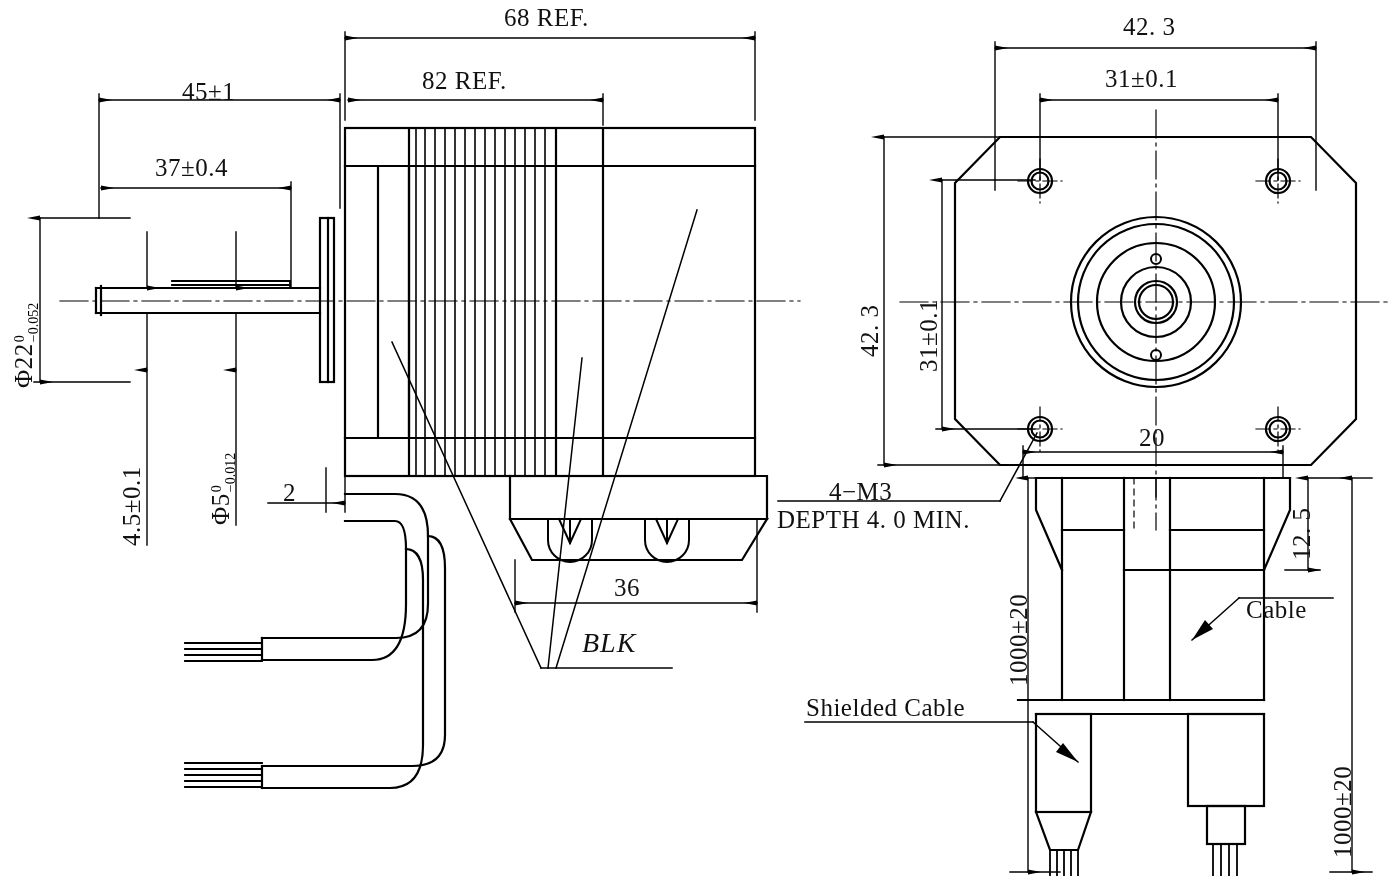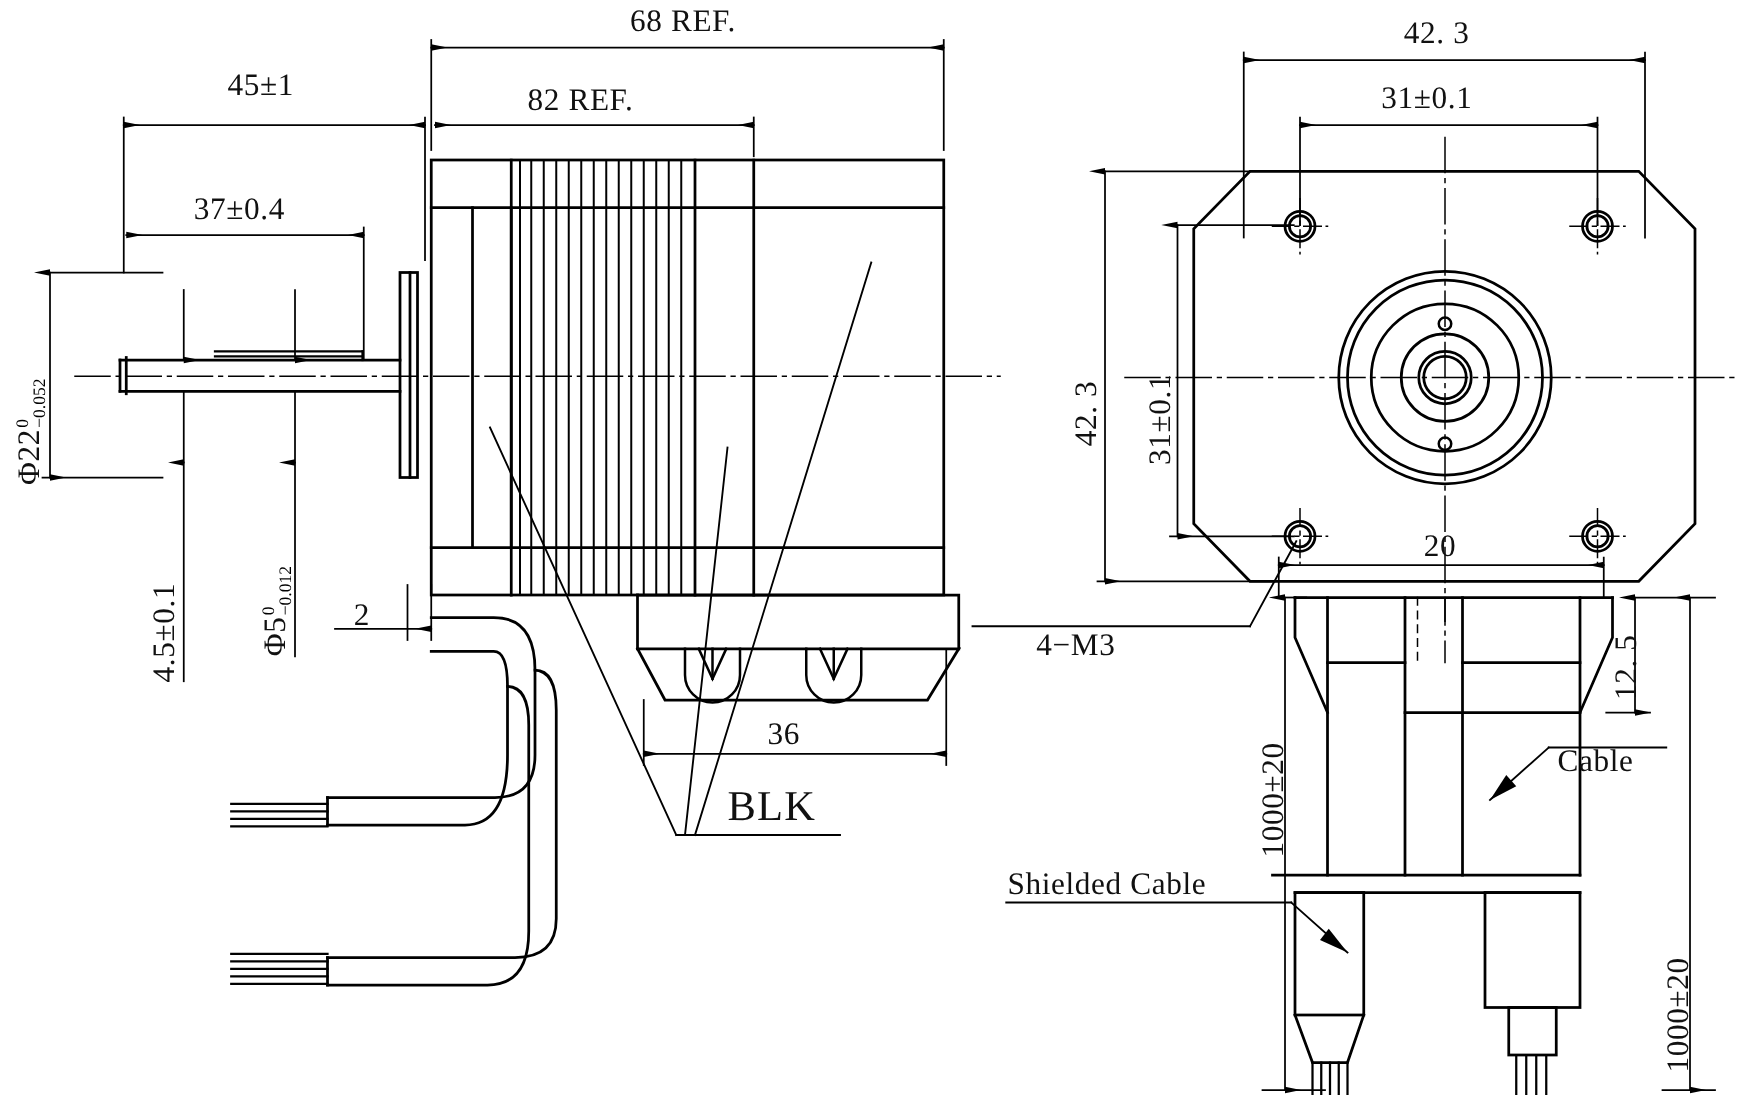--- a/index.html
+++ b/index.html
@@ -398,21 +398,21 @@
     <path d="M 1078 762 L 1056 752 L 1063 743 Z" fill="#000" stroke="none"></path>
   </g>
 
   </g>
 </svg>
 
 <div class="lbl" style="left:504px;top:4px;">68  REF.</div>
 
 <div class="lbl" style="left:422px;top:67px;">82  REF.</div>
 
-<div style="position:absolute;left:182px;top:55px;">
+<div style="position:absolute;left:182px;top:78px;">
   <span class="lbl" style="position:static;">45</span><span class="lbl pm" style="position:static;">±1</span>
 </div>
 
 <div style="position:absolute;left:155px;top:154px;">
   <span class="lbl" style="position:static;">37</span><span class="lbl pm" style="position:static;">±0.4</span>
 </div>
 
 <div style="position:absolute;left:10px;top:388px;">
   <div class="rot" style="transform:rotate(-90deg);white-space:nowrap;">
     <span class="lbl" style="position:static;">Φ22</span><span class="tolstack">
@@ -434,21 +434,21 @@
           <span>0</span>
           <span>−0.012</span>
         </span>
   </div>
 </div>
 
 <div class="lbl" style="left:283px;top:479px;">2</div>
 
 <div class="lbl" style="left:614px;top:574px;font-family:Liberation Serif, serif;">36</div>
 
-<div class="lbl" style="left:582px;top:627px;font-size:34px;letter-spacing:1px;">BLK</div>
+<div class="lbl" style="left:582px;top:627px;font-size:28px;letter-spacing:1px;font-style:italic;">BLK</div>
 
 <div class="lbl" style="left:1123px;top:13px;">42. 3</div>
 
 <div style="position:absolute;left:1105px;top:65px;">
   <span class="lbl" style="position:static;">31</span><span class="lbl pm" style="position:static;">±0.1</span>
 </div>
 
 <div style="position:absolute;left:856px;top:357px;">
   <div class="rot" style="transform:rotate(-90deg);white-space:nowrap;">
     <span class="lbl" style="position:static;">42. 3</span>
@@ -462,22 +462,23 @@
 </div>
 
 <div class="lbl" style="left:1139px;top:424px;">20</div>
 
 <div style="position:absolute;left:1288px;top:560px;">
   <div class="rot" style="transform:rotate(-90deg);white-space:nowrap;">
     <span class="lbl" style="position:static;">12. 5</span>
   </div>
 </div>
 
-<div style="position:absolute;left:777px;top:478px;line-height:1.12;margin-top:25px;">
+<div style="position:absolute;left:777px;top:478px;line-height:1.12;">
   <div class="lbl" style="position:static;margin-left:52px;">4−M3</div>
+  <div class="lbl" style="position:static;">DEPTH 4. 0 MIN.</div>
 </div>
 
 <div class="lbl" style="left:1246px;top:596px;">Cable</div>
 
 <div class="lbl" style="left:806px;top:694px;">Shielded Cable</div>
 
 <div style="position:absolute;left:1005px;top:686px;">
   <div class="rot" style="transform:rotate(-90deg);white-space:nowrap;">
     <span class="lbl" style="position:static;">1000</span><span class="lbl pm" style="position:static;">±20</span>
   </div>

